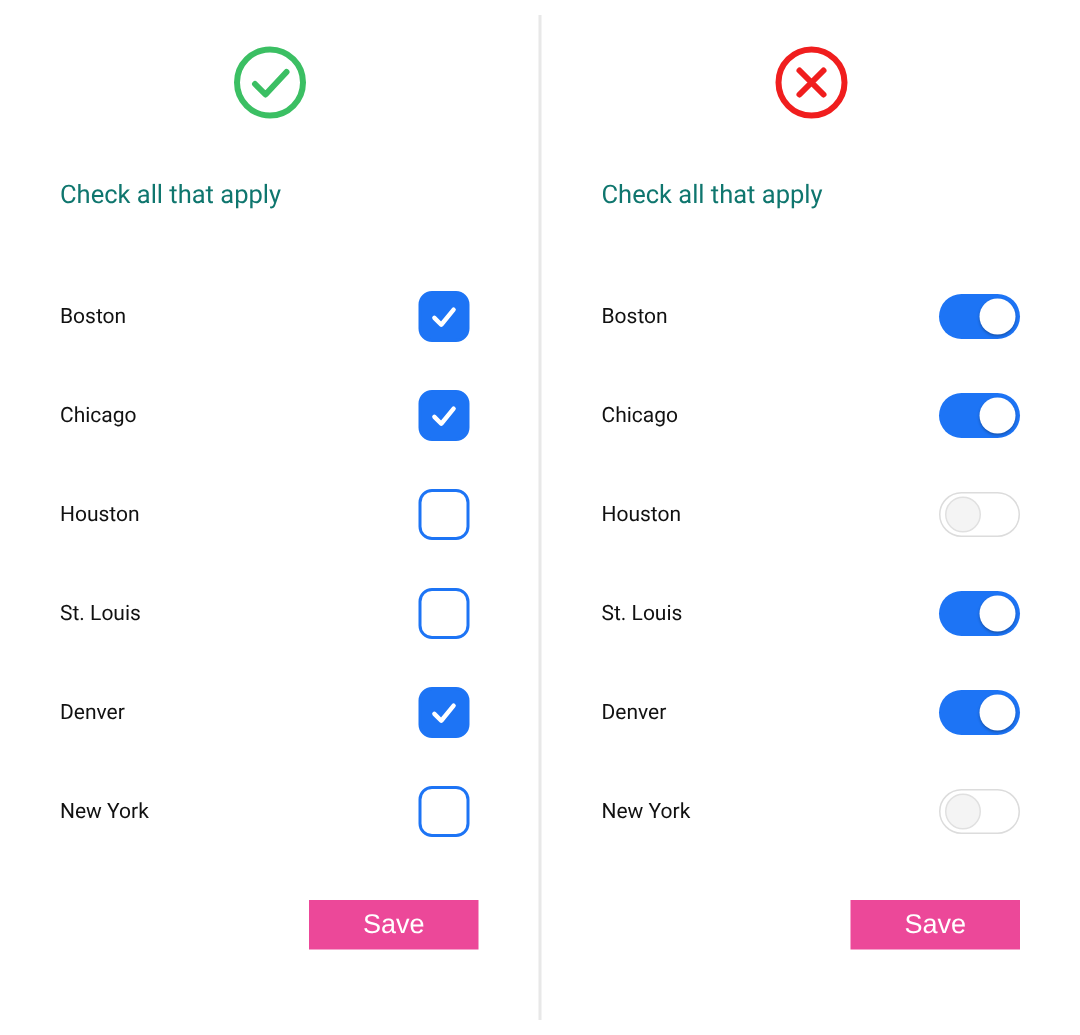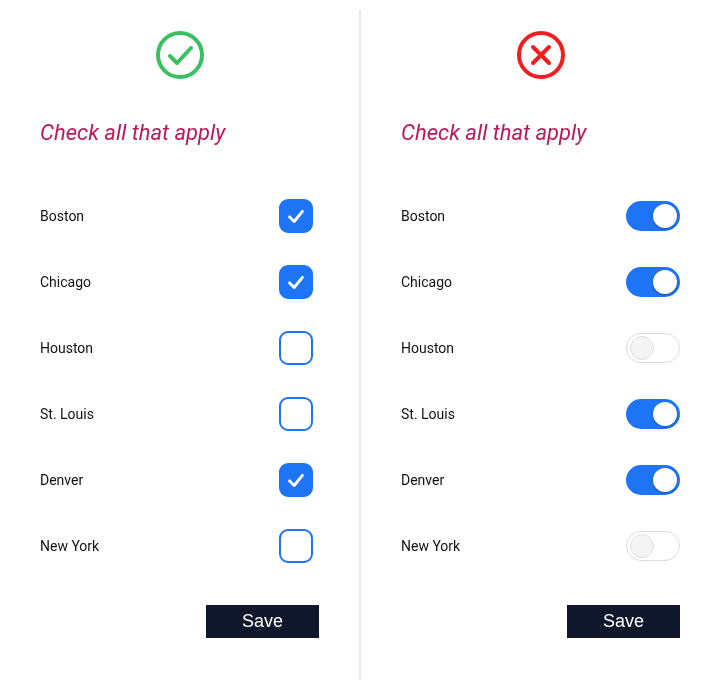--- a/index.html
+++ b/index.html
@@ -28,24 +28,23 @@
   .status-icon {
     width: 50px;
     height: 50px;
     margin: 0 auto 40px auto;
     display: flex;
     align-items: center;
     justify-content: center;
   }
   .status-icon svg { width: 50px; height: 50px; }
   .heading {
-    font-size: 22px;
-    color: #be185d;
+    font-size: 17px;
+    color: #0f766e;
     margin-bottom: 38px;
-    font-style: italic;
   }
   .row {
     display: flex;
     align-items: center;
     justify-content: space-between;
     height: 66px;
   }
   .row-label {
     font-size: 14px;
     color: #111;
@@ -85,21 +84,21 @@
     top: 50%;
     transform: translateY(-50%);
     background: #ffffff;
     box-shadow: 0 1px 2px rgba(0,0,0,.3);
   }
   .toggle.on  .knob { right: 3px; }
   .toggle.off .knob { left: 3px; background:#f4f4f4; box-shadow:none; border:1px solid #e0e0e0; }
   .save-btn {
     align-self: flex-end;
     margin-top: 26px;
-    background: #0f172a;
+    background: #ec4899;
     color: #fff;
     border: none;
     font-size: 18px;
     padding: 6px 36px;
     cursor: pointer;
   }
 </style>
 </head>
 <body>
 

